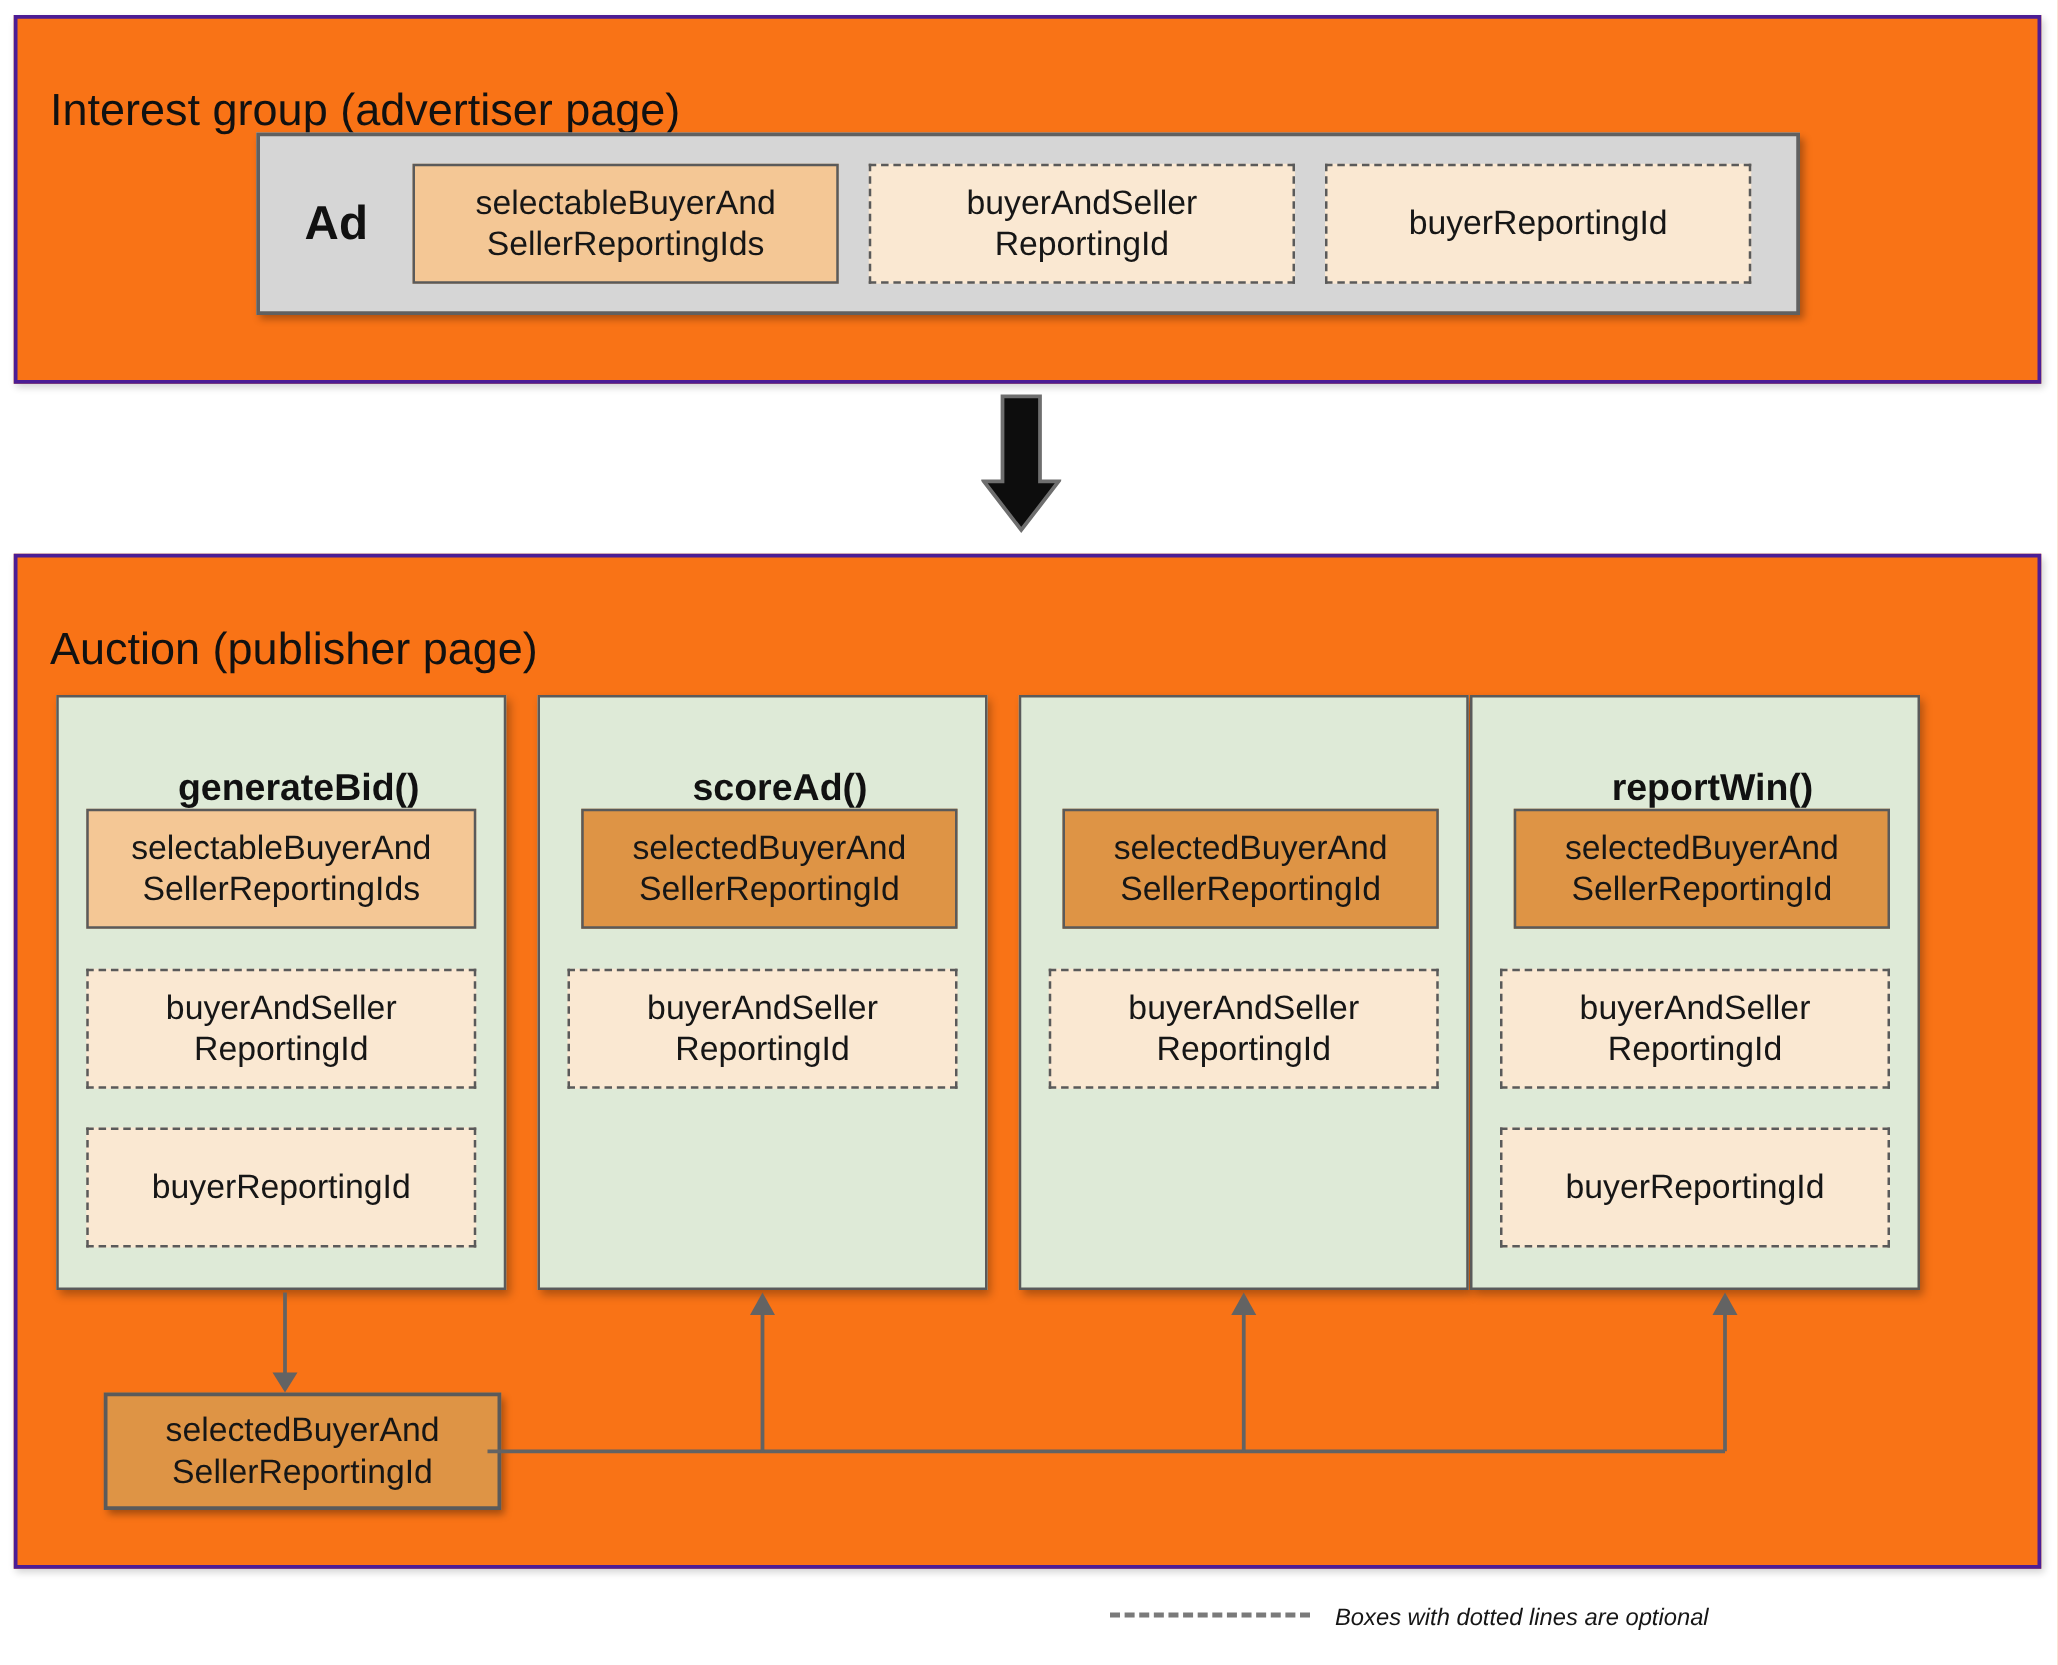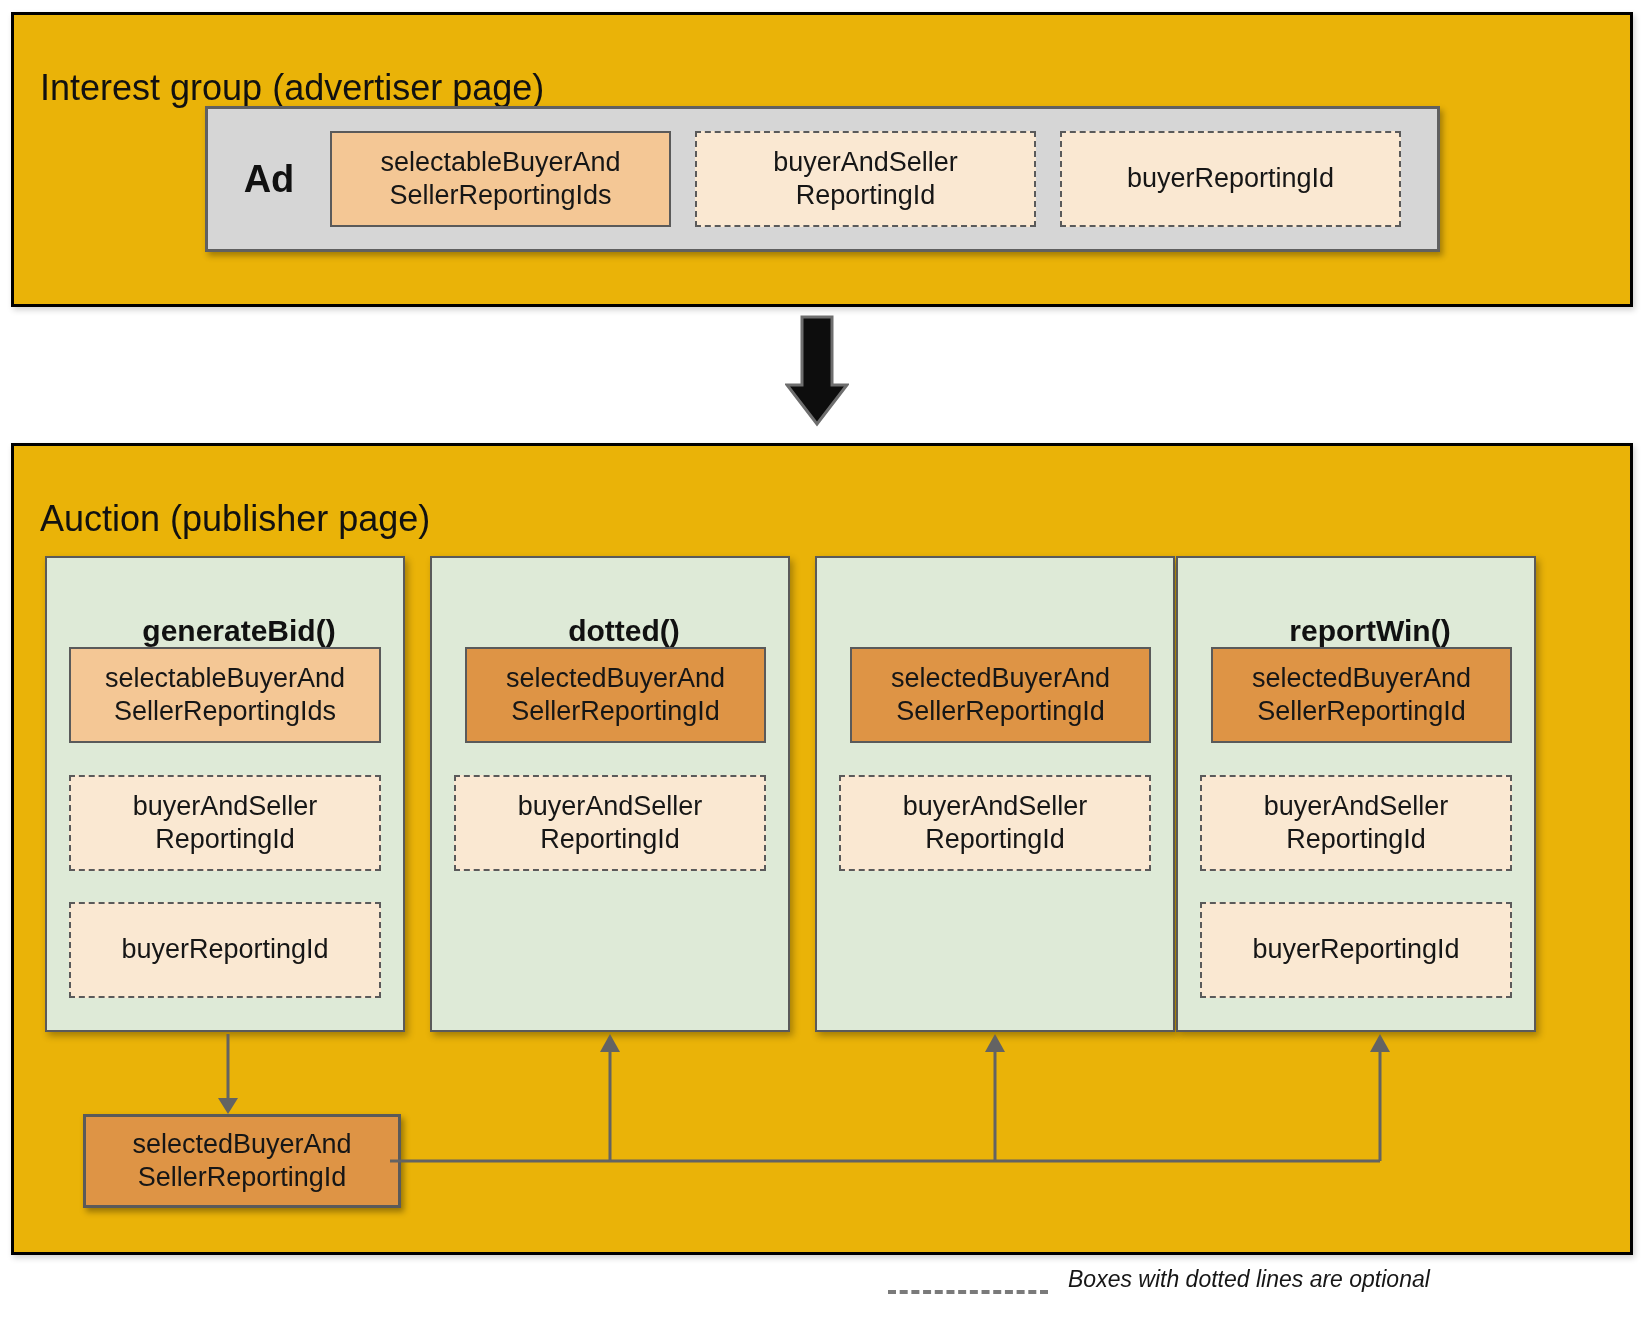--- a/index.html
+++ b/index.html
@@ -2,21 +2,21 @@
 <html><head>
 <meta charset="utf-8">
 <style>
   html,body{margin:0;padding:0;background:#fff;}
   #canvas{
     position:relative;width:1646px;height:1332px;background:#ffffff;
     font-family:"Liberation Sans",sans-serif;color:#1a1a1a;overflow:hidden;
   }
   *{box-sizing:border-box;}
   .panel{
-    position:absolute;background:#eab308;border:3px solid #000000;
+    position:absolute;background:#f97316;border:3px solid #4c1d95;
     box-shadow:2px 3px 6px rgba(0,0,0,.18);
   }
   #interest-group{left:11px;top:12px;width:1622px;height:295px;}
   #auction{left:11px;top:443px;width:1622px;height:812px;}
   .panel-title{position:absolute;top:22px;left:26px;font-size:36px;font-weight:400;color:#111;}
   #ad-container{
     position:absolute;left:191px;top:91px;width:1235px;height:146px;
     background:#d6d6d6;border:3px solid #606060;
     box-shadow:3px 4px 6px rgba(0,0,0,.3);
     display:flex;align-items:center;
@@ -47,21 +47,21 @@
   .row2{top:217px;}
   .row3{top:344px;}
   #output-box{
     position:absolute;left:58px;top:668px;width:318px;height:94px;
     border-width:3px;box-shadow:3px 4px 6px rgba(0,0,0,.35);
   }
   #connector-svg{position:absolute;left:0;top:0;width:1646px;height:1332px;pointer-events:none;}
   #block-arrow{position:absolute;left:785px;top:315px;}
   #legend{position:absolute;left:0;top:1262px;width:1646px;height:70px;}
   #legend-dash{position:absolute;left:888px;top:28px;width:160px;height:0;border-top:4px dashed #7a7a7a;}
-  #legend-text{position:absolute;left:1068px;top:4px;font-size:23px;font-style:italic;color:#161616;}
+  #legend-text{position:absolute;left:1068px;top:22px;font-size:19px;font-style:italic;color:#161616;}
 </style>
 </head>
 <body>
 
 <div id="canvas">
 
   <section class="panel" id="interest-group">
     <h2 class="panel-title">Interest group (advertiser page)</h2>
     <div id="ad-container">
       <div class="ad-label">Ad</div>
@@ -95,21 +95,21 @@
       <div class="pill cream row2">
         <span class="line">buyerAndSeller</span>
         <span class="line">ReportingId</span>
       </div>
       <div class="pill cream row3">
         <span class="line">buyerReportingId</span>
       </div>
     </div>
 
     <div class="func-col" id="col-scoread">
-      <h3 class="func-title">dotted()</h3>
+      <h3 class="func-title">scoreAd()</h3>
       <div class="pill selected row1">
         <span class="line">selectedBuyerAnd</span>
         <span class="line">SellerReportingId</span>
       </div>
       <div class="pill cream row2">
         <span class="line">buyerAndSeller</span>
         <span class="line">ReportingId</span>
       </div>
     </div>
 

